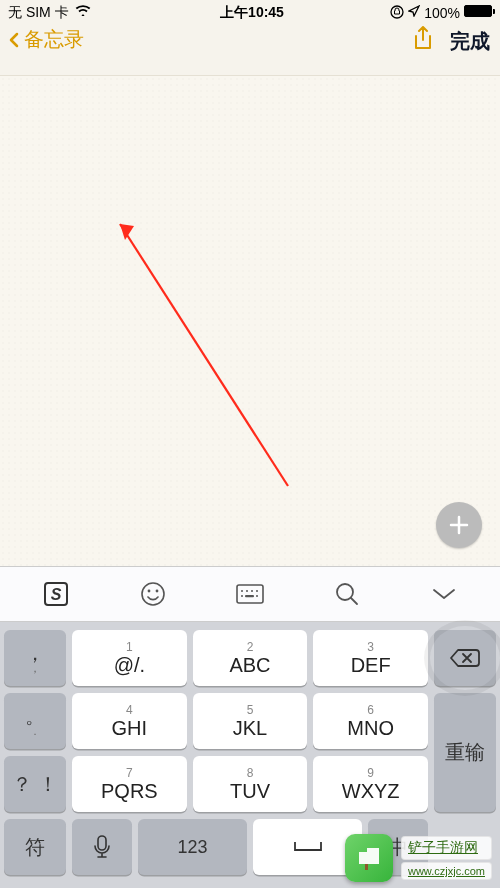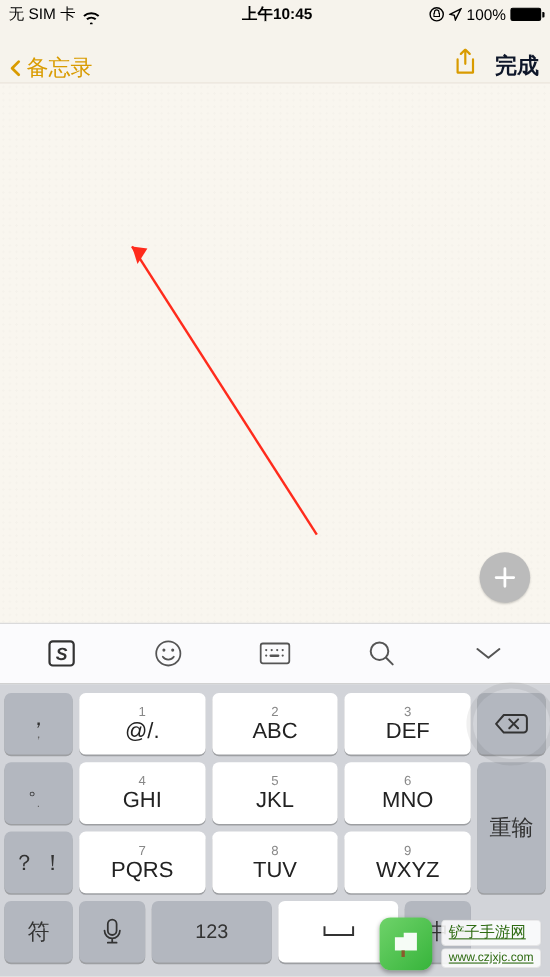--- a/index.html
+++ b/index.html
@@ -10,30 +10,30 @@
       height: 26px;
       background: #f6f3ec;
       display: flex;
       align-items: center;
       justify-content: space-between;
       padding: 0 8px;
       font-size: 14px;
       font-weight: 500;
       color: #000;
     }
-    .status-left { display: flex; align-items: flex-end; gap: 6px; }
+    .status-left { display: flex; align-items: flex-start; gap: 6px; }
     .status-center { position:absolute; left:4px; right:0; text-align:center; font-weight:600; }
-    .status-right { display: flex; align-items: center; gap: 4px; }
+    .status-right { display: flex; gap: 4px; }
     .battery-icon { width: 28px; height: 12px; border: 1.5px solid #000; border-radius: 2px; position: relative; background:#000;}
     .battery-icon::after { content:''; position:absolute; right:-4px; top:3px; width:2.5px; height:5px; background:#000; border-radius:0 1px 1px 0;}
 
     .nav-bar {
       height: 50px;
       display: flex;
-      align-items: flex-end;
+      align-items: flex-start;
       justify-content: space-between;
       padding: 0 10px 0 6px;
       border-bottom: 1px solid #e5e0d4;
     }
     .nav-left { display:flex; align-items:center; color:#d99b00; }
     .nav-back-icon { width: 16px; height: 16px; }
     .nav-back-label { font-size: 20px; color:#d99b00; margin-left:2px; font-weight:500;}
     .nav-right { display:flex; align-items:center; gap: 16px; color:#d99b00;}
     .share-icon { width: 22px; height: 26px; }
     .done-label { font-size: 20px; color:#0f172a; font-weight:600;}

